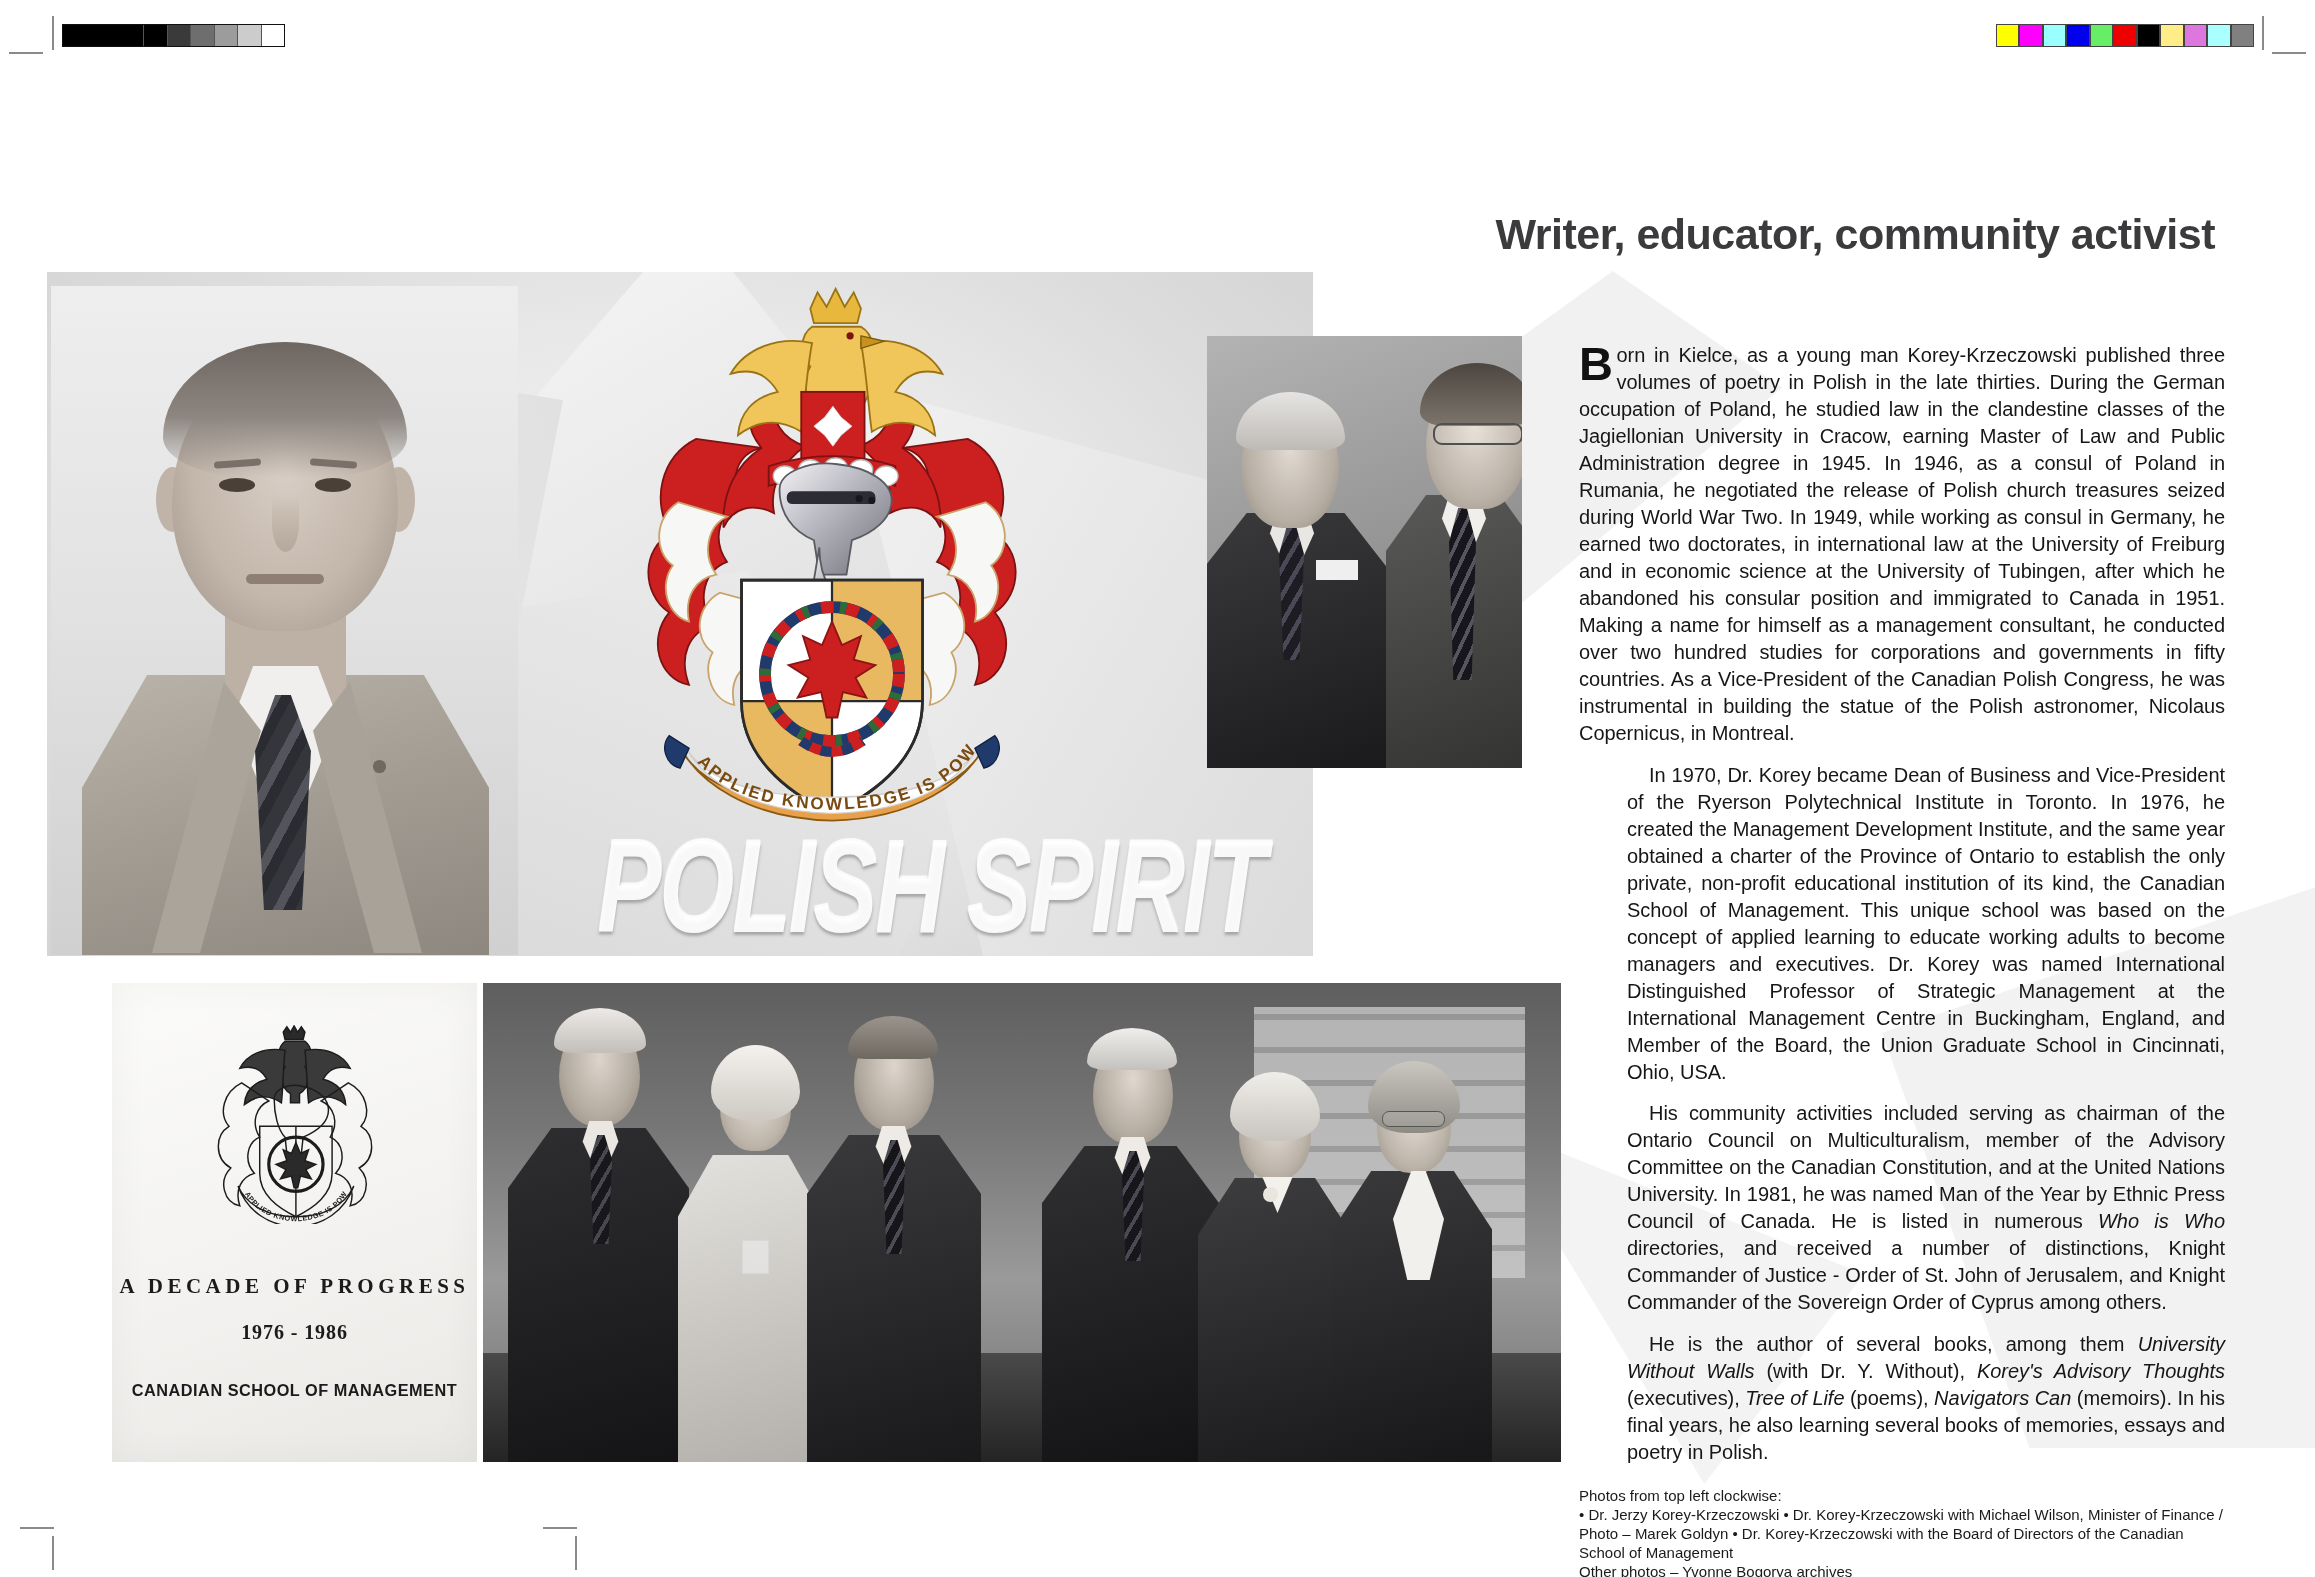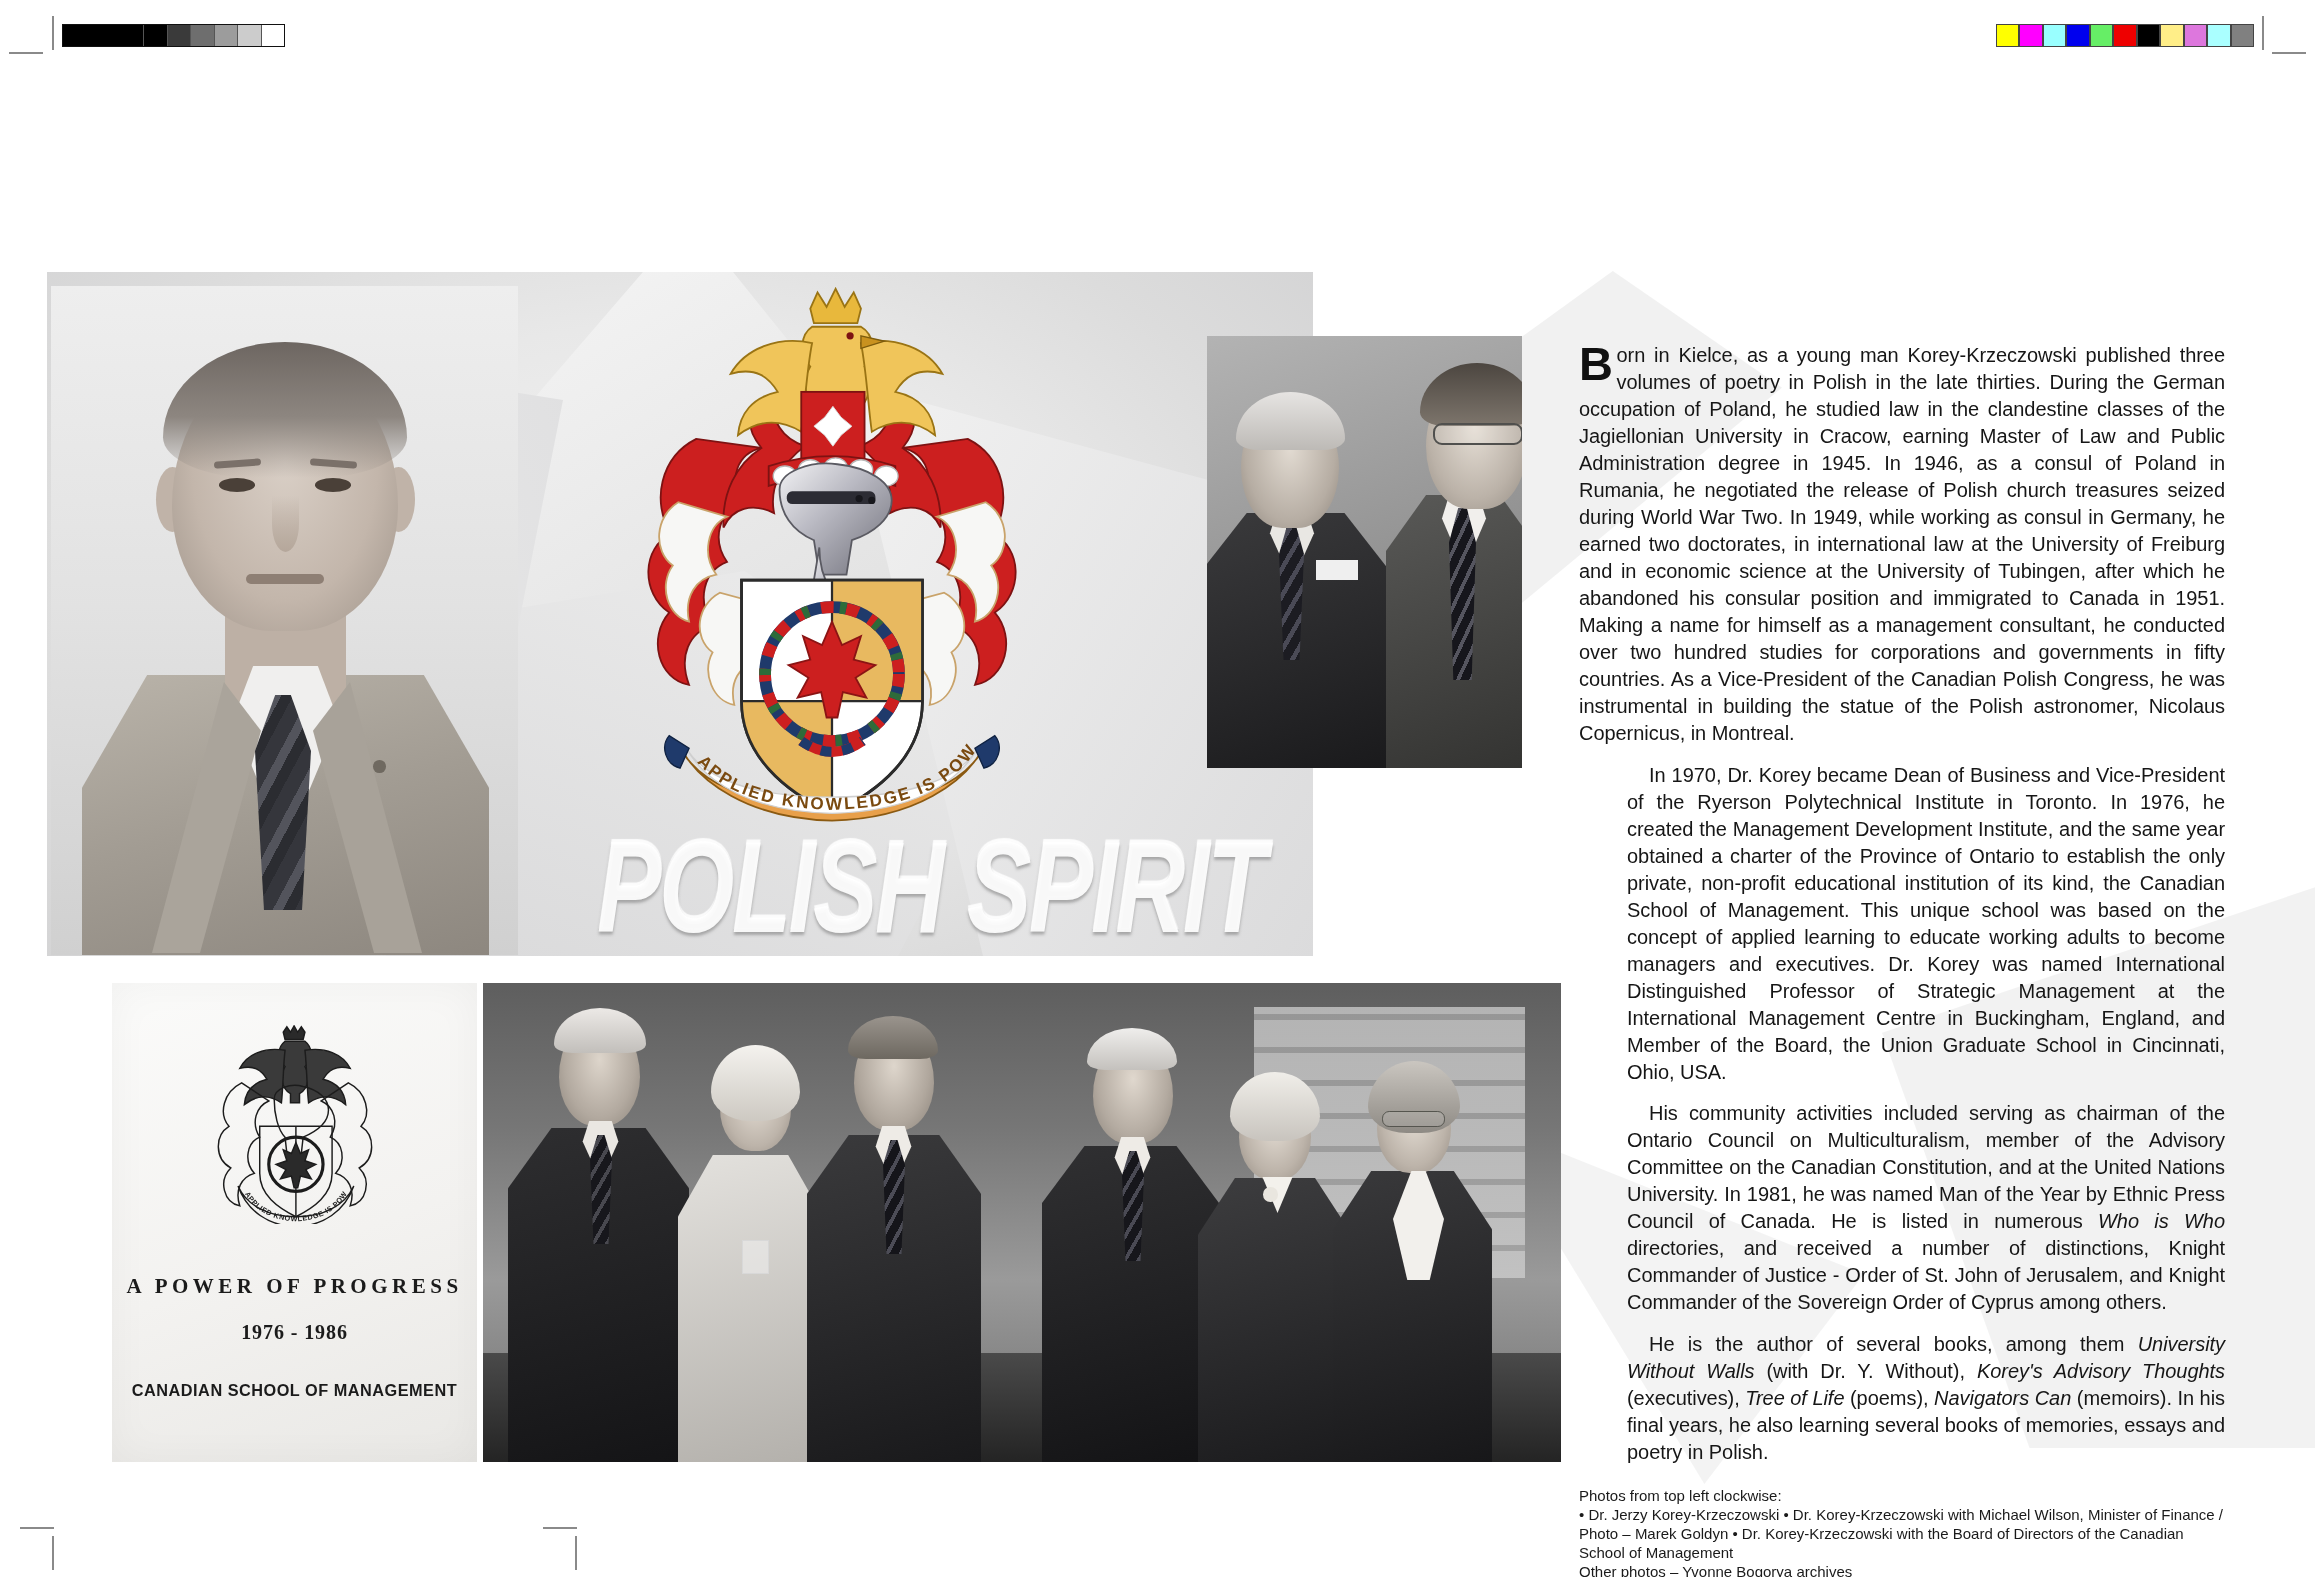--- a/index.html
+++ b/index.html
@@ -349,20 +349,21 @@
 
   <div class="crop-mark cm-v" style="left:52px; top:16.3px;"></div>
   <div class="crop-mark cm-h" style="left:9px; top:52px;"></div>
   <div class="crop-mark cm-v" style="left:2262px; top:16.3px;"></div>
   <div class="crop-mark cm-h" style="left:2272px; top:52px;"></div>
   <div class="crop-mark cm-h" style="left:20px; top:1527px;"></div>
   <div class="crop-mark cm-v" style="left:52px; top:1536px;"></div>
   <div class="crop-mark cm-h" style="left:543px; top:1527px;"></div>
   <div class="crop-mark cm-v" style="left:575px; top:1536px;"></div>
 
+  <div class="title-sub">Writer, educator, community activist</div>
 
   <div class="collage">
     <div class="shard s1"></div>
     <div class="shard s2"></div>
     <div class="shard s3"></div>
     <div class="shard s4"></div>
   </div>
 
   <div class="coa">
     <svg viewBox="0 0 440 620" xmlns="http://www.w3.org/2000/svg">
@@ -533,21 +534,21 @@
                    C150 200 126 212 96 212 C66 212 42 200 32 178 Z"></path>
         </g>
         <defs>
           <path id="bookMottoPath" d="M38 184 C50 206 70 216 96 217 C122 216 142 206 154 184"></path>
         </defs>
         <text font-family="Liberation Sans, sans-serif" font-size="8" font-weight="bold" letter-spacing="0.6" fill="#1c1c1c">
           <textPath href="#bookMottoPath" startOffset="2%">APPLIED KNOWLEDGE IS POWER</textPath>
         </text>
       </svg>
     </div>
-    <div class="book-t1">A  POWER  OF  PROGRESS</div>
+    <div class="book-t1">A  DECADE  OF  PROGRESS</div>
     <div class="book-t2">1976 - 1986</div>
     <div class="book-t3">CANADIAN SCHOOL OF MANAGEMENT</div>
   </div>
 
   <div class="photo-group">
     <div class="pg-bg"></div>
     <div class="pg-window"></div>
     <div class="pg-floor"></div>
 
     <div class="fig">

